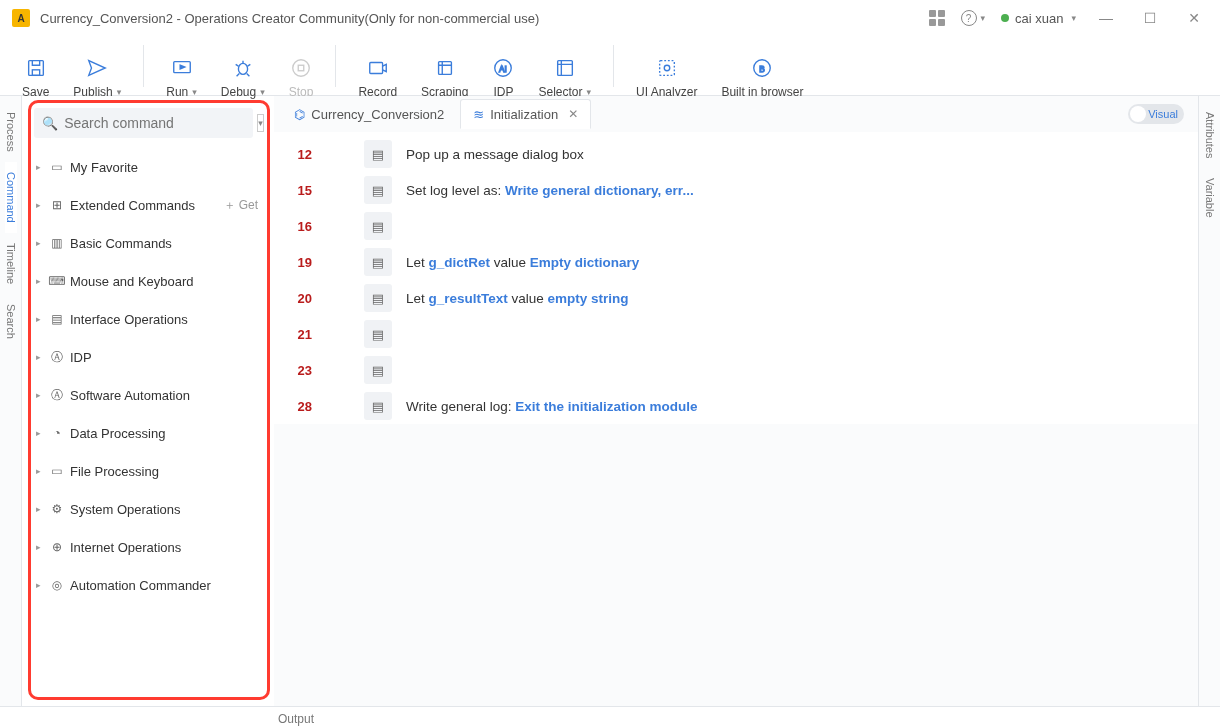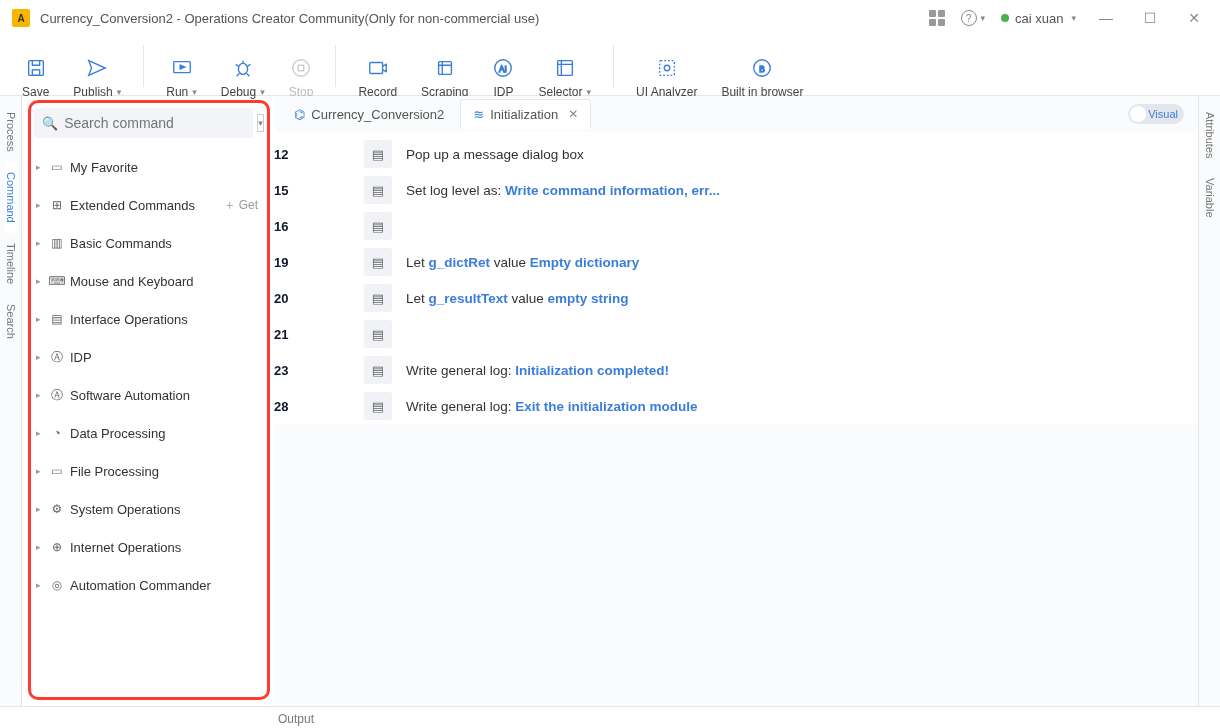--- a/index.html
+++ b/index.html
@@ -56,21 +56,21 @@
 .tabs{height:36px;display:flex;align-items:center;padding:0 8px;gap:4px;}
 .tab{height:30px;display:flex;align-items:center;gap:6px;padding:0 12px;border-radius:3px 3px 0 0;font-size:13px;color:#555;cursor:pointer;}
 .tab .tic{color:#3b7ddb;font-size:13px;}
 .tab.active{background:#fff;border:1px solid #e3e6ea;border-bottom:1px solid #fff;}
 .tab .close{font-size:12px;color:#888;margin-left:4px;}
 .visual-toggle{margin-left:auto;margin-right:6px;width:56px;height:20px;border-radius:10px;background:#e3e6ea;position:relative;display:flex;align-items:center;justify-content:flex-end;padding:0 6px;font-size:11px;color:#3b7ddb;text-align:right;}
 .visual-toggle::before{content:"";position:absolute;left:2px;top:2px;width:16px;height:16px;background:#fff;border-radius:50%;}
 
 .code-rows{background:#fff;padding-top:4px;}
 .code-row{display:flex;align-items:center;height:36px;}
-.line-num{width:50px;text-align:left;padding-right:12px;color:#0f172a;font-size:13px;font-weight:600;}
+.line-num{width:50px;text-align:right;padding-right:12px;color:#b91c1c;font-size:13px;font-weight:600;}
 .row-indent{width:40px;}
 .row-ic{width:28px;height:28px;background:#f0f2f5;border-radius:3px;display:flex;align-items:center;justify-content:center;color:#666;font-size:13px;margin-right:14px;}
 .row-text{font-size:13.5px;color:#333;}
 .row-text .kw{color:#3b7ddb;font-weight:600;}
 
 
 .output-bar{height:24px;display:flex;align-items:center;padding-left:278px;background:#fff;border-top:1px solid #e3e6ea;color:#777;font-size:12px;}
 </style>
 </head>
 <body>
@@ -327,21 +327,21 @@
         <div class="code-row">
           <div class="line-num">12</div>
     <div class="row-indent"></div>
     <div class="row-ic">▤</div>
     <div class="row-text"><span>Pop up a message dialog box</span></div>
         </div>
         <div class="code-row">
           <div class="line-num">15</div>
     <div class="row-indent"></div>
     <div class="row-ic">▤</div>
-    <div class="row-text"><span>Set log level as: </span><span class="kw">Write command information, err...</span></div>
+    <div class="row-text"><span>Set log level as: </span><span class="kw">Write general dictionary, err...</span></div>
         </div>
         <div class="code-row">
           <div class="line-num">16</div>
     <div class="row-indent"></div>
     <div class="row-ic">▤</div>
         </div>
         <div class="code-row">
           <div class="line-num">19</div>
     <div class="row-indent"></div>
     <div class="row-ic">▤</div>
@@ -355,21 +355,20 @@
         </div>
         <div class="code-row">
           <div class="line-num">21</div>
     <div class="row-indent"></div>
     <div class="row-ic">▤</div>
         </div>
         <div class="code-row">
           <div class="line-num">23</div>
     <div class="row-indent"></div>
     <div class="row-ic">▤</div>
-    <div class="row-text"><span>Write general log: </span><span class="kw">Initialization completed!</span></div>
         </div>
         <div class="code-row">
           <div class="line-num">28</div>
     <div class="row-indent"></div>
     <div class="row-ic">▤</div>
     <div class="row-text"><span>Write general log: </span><span class="kw">Exit the initialization module</span></div>
         </div>
       </div>
   </div>
 

